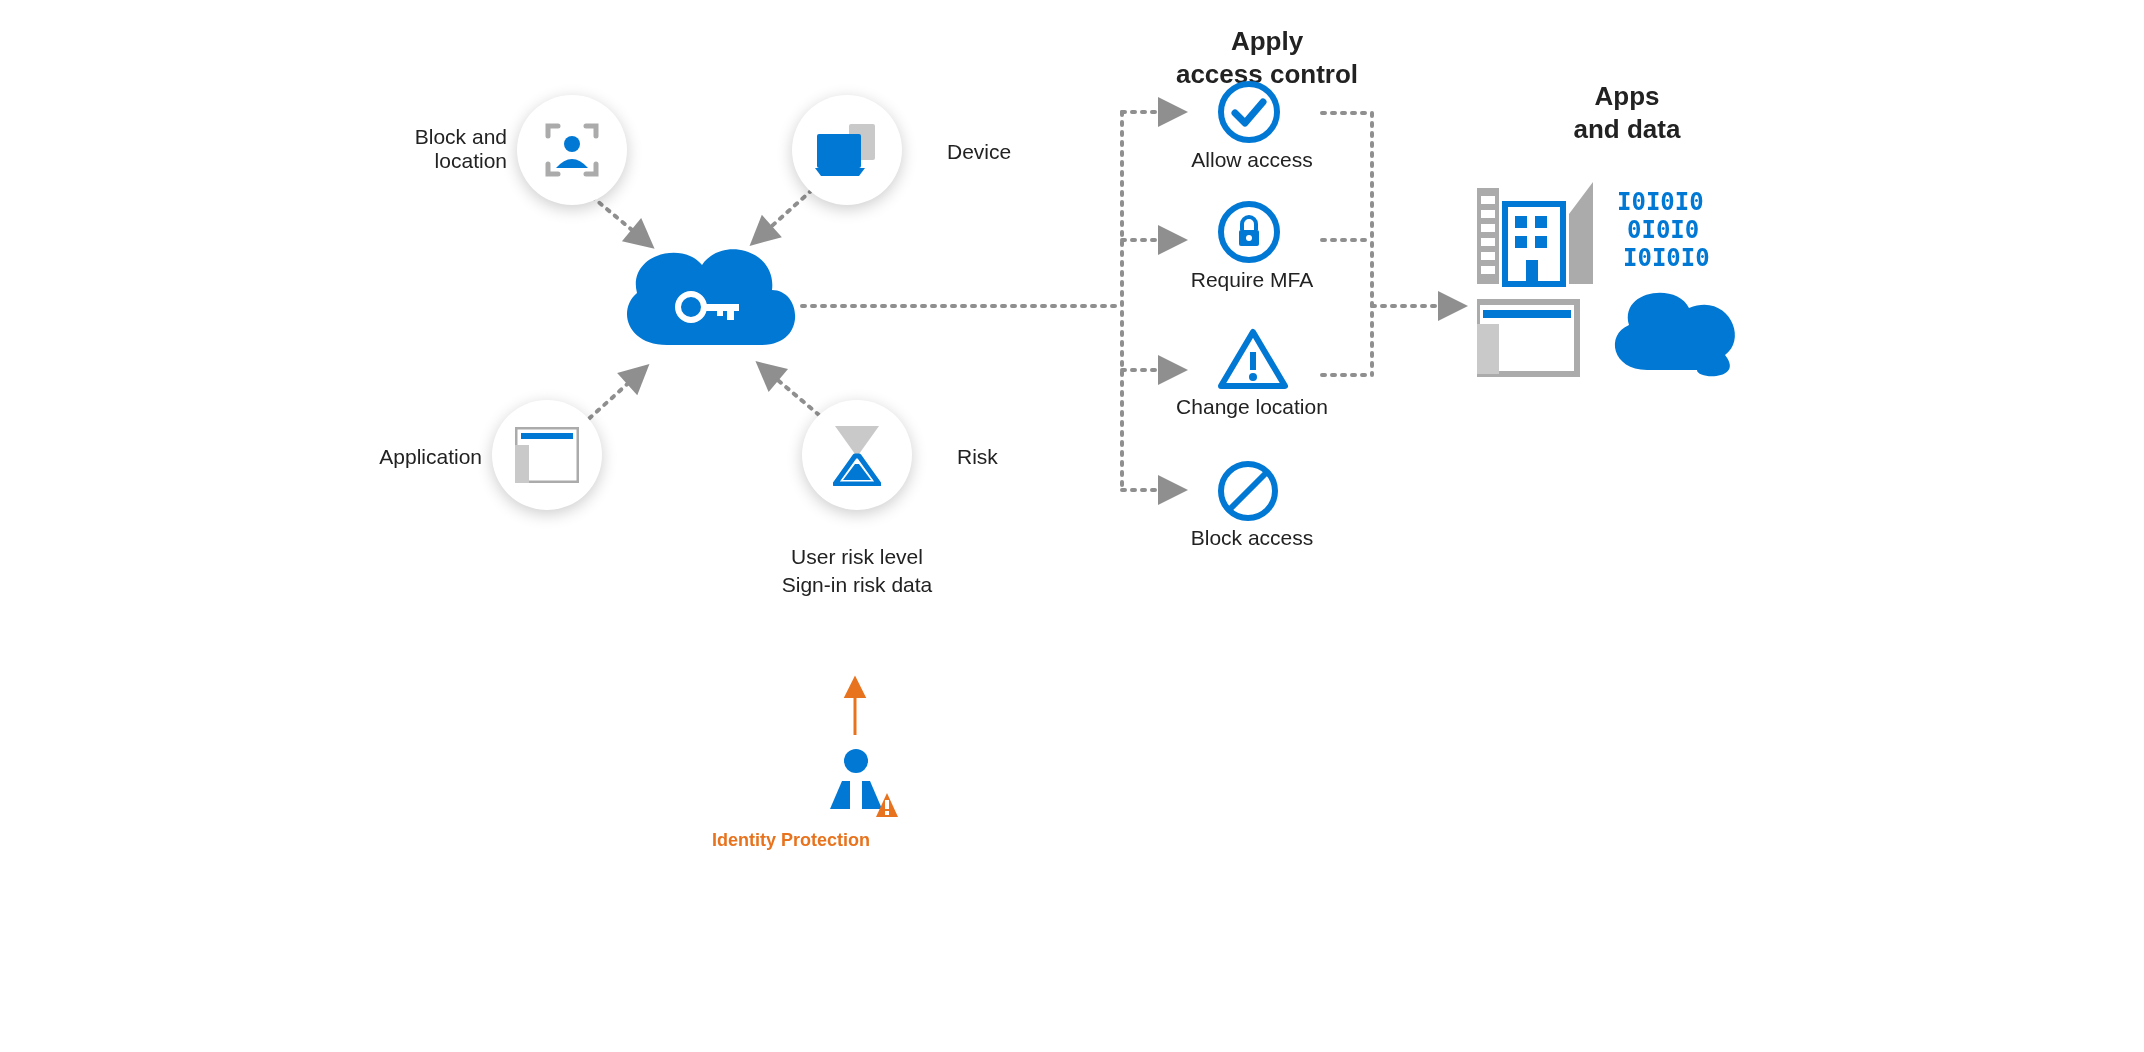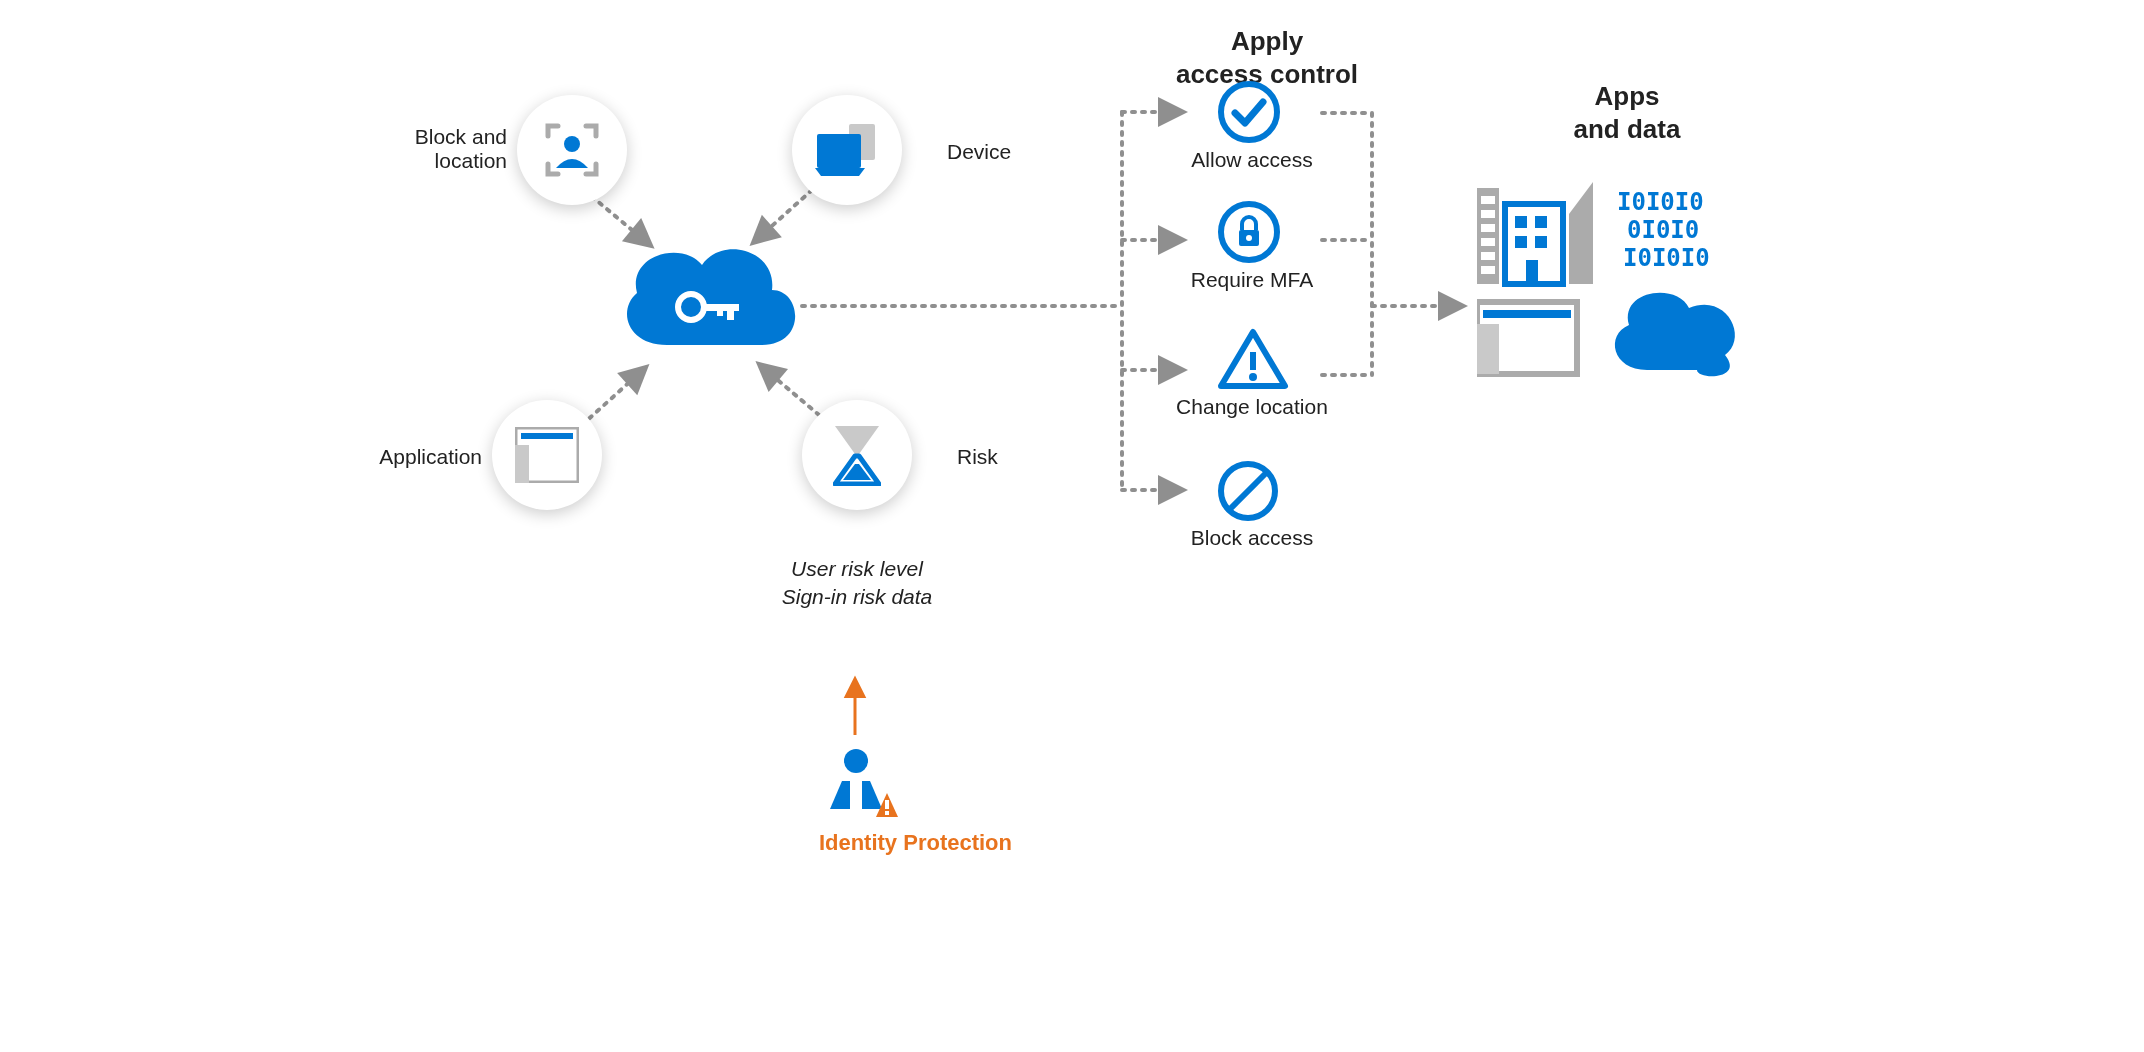--- a/index.html
+++ b/index.html
@@ -1,21 +1,21 @@
 <!DOCTYPE html>
 <html><head>
 <meta charset="utf-8">
 <style>
   html,body{margin:0;padding:0;background:#fff;font-family:"Segoe UI",Arial,Helvetica,sans-serif;color:#222;}
   .stage{position:relative;width:1520px;height:930px;margin:0 auto;}
   .title{position:absolute;text-align:center;font-size:26px;font-weight:600;line-height:1.25;}
   .label{position:absolute;font-size:21px;color:#222;text-align:center;font-weight:500;}
   .label.left{text-align:right;}
   .label.leftAlign{text-align:left;margin-left:30px;}
-  .orange{color:#e8731e;font-weight:700;font-size:22px;text-align:right;}
+  .orange{color:#e8731e;font-weight:700;font-size:18px;text-align:left;}
   .bubble{position:absolute;width:110px;height:110px;border-radius:55px;background:#fff;box-shadow:0 4px 16px rgba(0,0,0,.20);display:flex;align-items:center;justify-content:center;}
   .posAbs{position:absolute;}
 </style>
 </head>
 <body>
 
 <div class="stage">
 
   <svg class="posAbs" width="1520" height="930" viewBox="0 0 1520 930" style="left:0;top:0;">
     <defs>
@@ -94,21 +94,21 @@
 
   <div class="bubble" style="left:490px;top:400px;">
     <svg width="48" height="62" viewBox="0 0 48 62">
       <path d="M2 2 H46 L26 30 H22 Z" fill="#c9c9c9"></path>
       <path d="M2 60 H46 L26 32 H22 Z" fill="none" stroke="#0078d4" stroke-width="5" stroke-linejoin="round"></path>
       <path d="M10 56 H38 L26 40 H22 Z" fill="#0078d4"></path>
     </svg>
   </div>
   <div class="label leftAlign" style="left:615px;top:445px;width:100px;">Risk</div>
 
-  <div class="label" style="left:445px;top:555px;width:200px;line-height:1.35;font-style:italic;">
+  <div class="label" style="left:445px;top:543px;width:200px;line-height:1.35;">
     <span>User risk level</span><br>
     <span>Sign-in risk data</span>
   </div>
 
   <div class="posAbs" style="left:300px;top:235px;">
     <svg width="190" height="130" viewBox="0 0 190 130">
       <path d="M55 110 C15 110 5 75 25 58 C15 20 70 5 90 30 C110 0 165 15 160 55 C190 55 195 110 150 110 Z" fill="#0078d4"></path>
       <g transform="translate(65,58)">
         <circle cx="14" cy="14" r="13" fill="none" stroke="#fff" stroke-width="6"></circle>
         <rect x="24" y="11" width="38" height="7" fill="#fff"></rect>

